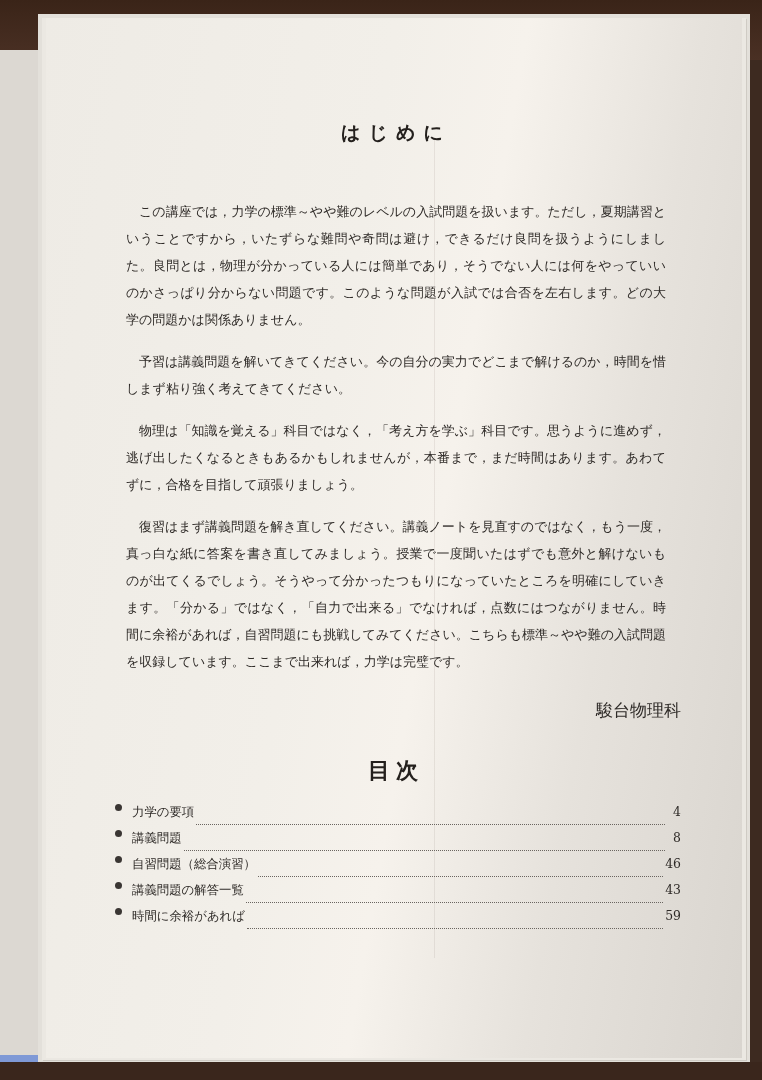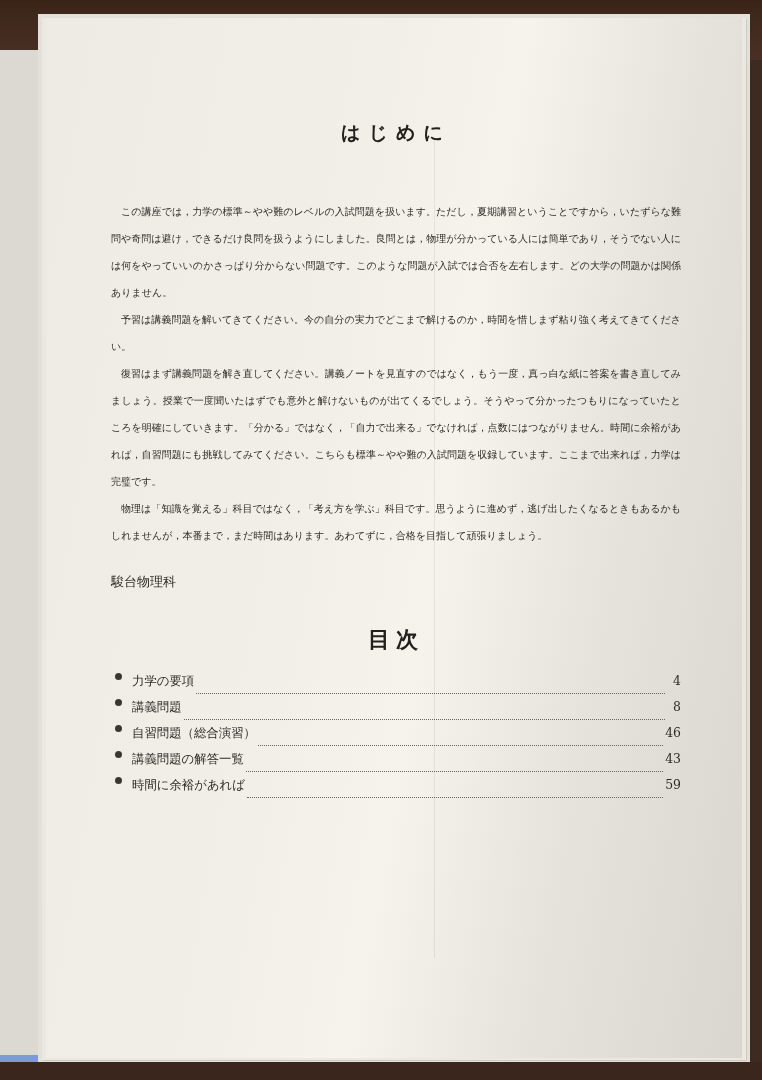--- a/index.html
+++ b/index.html
@@ -22,23 +22,23 @@
     background: #ebe8e2; box-shadow: 1px 1px 0 #cfcbc4; }
   .page {
     position: absolute; left: 46px; top: 18px; width: 696px; height: 1040px;
     background: linear-gradient(100deg, #eeebe5 0%, #f2efe9 40%, #f6f2ec 55%, #e6e2dc 75%, #d9d5cf 100%);
   }
   .ghost { position: absolute; left: 388px; top: 120px; width: 1px; height: 820px;
     background: rgba(120,110,100,0.12); }
   .content { position: absolute; left: 65px; top: 80px; width: 570px; color: #2e2a27; }
   .title { text-align: center; font-size: 19px; font-weight: bold; letter-spacing: 8px;
     margin: 22px 0 52px 0; color: #24201d; }
-  .para { font-size: 10px; line-height: 27px; text-indent: 1em; margin: 0;
+  .para { font-size: 13px; line-height: 27px; text-indent: 1em; margin: 15px;
     text-align: justify; }
-  .sig { font-size: 13px; margin-top: 24px; }
+  .sig { text-align: right; font-size: 17px; margin-top: 24px; }
   .toc-title { text-align: center; font-size: 22px; font-weight: bold; letter-spacing: 6px;
     margin: 34px 0 18px 0; color: #24201d; }
   .toc-row { display: flex; font-size: 12.4px; height: 26px; }
   .bullet { width: 7px; height: 7px; border-radius: 50%; background: #3a3633;
     margin: 0 10px 6px 4px; flex: none; }
   .toc-label { flex: none; }
   .leader { flex: 1; border-bottom: 1px dotted #6a6560; margin: 0 2px 5px 2px; }
   .toc-page { flex: none; min-width: 14px; text-align: right; }
 </style>
 </head>
@@ -51,22 +51,22 @@
 <div class="stack"></div>
 <div class="stack2"></div>
 
 <div class="page">
   <div class="ghost"></div>
   <div class="content">
     <div class="title">はじめに</div>
 
     <p class="para">この講座では，力学の標準～やや難のレベルの入試問題を扱います。ただし，夏期講習ということですから，いたずらな難問や奇問は避け，できるだけ良問を扱うようにしました。良問とは，物理が分かっている人には簡単であり，そうでない人には何をやっていいのかさっぱり分からない問題です。このような問題が入試では合否を左右します。どの大学の問題かは関係ありません。</p>
     <p class="para">予習は講義問題を解いてきてください。今の自分の実力でどこまで解けるのか，時間を惜しまず粘り強く考えてきてください。</p>
+    <p class="para">物理は「知識を覚える」科目ではなく，「考え方を学ぶ」科目です。思うように進めず，逃げ出したくなるときもあるかもしれませんが，本番まで，まだ時間はあります。あわてずに，合格を目指して頑張りましょう。</p>
     <p class="para">復習はまず講義問題を解き直してください。講義ノートを見直すのではなく，もう一度，真っ白な紙に答案を書き直してみましょう。授業で一度聞いたはずでも意外と解けないものが出てくるでしょう。そうやって分かったつもりになっていたところを明確にしていきます。「分かる」ではなく，「自力で出来る」でなければ，点数にはつながりません。時間に余裕があれば，自習問題にも挑戦してみてください。こちらも標準～やや難の入試問題を収録しています。ここまで出来れば，力学は完璧です。</p>
-    <p class="para">物理は「知識を覚える」科目ではなく，「考え方を学ぶ」科目です。思うように進めず，逃げ出したくなるときもあるかもしれませんが，本番まで，まだ時間はあります。あわてずに，合格を目指して頑張りましょう。</p>
 
     <div class="sig">駿台物理科</div>
 
     <div class="toc-title">目次</div>
 
     <div>
       <div class="toc-row">
         <span class="bullet"></span>
         <span class="toc-label">力学の要項</span>
         <span class="leader"></span>

